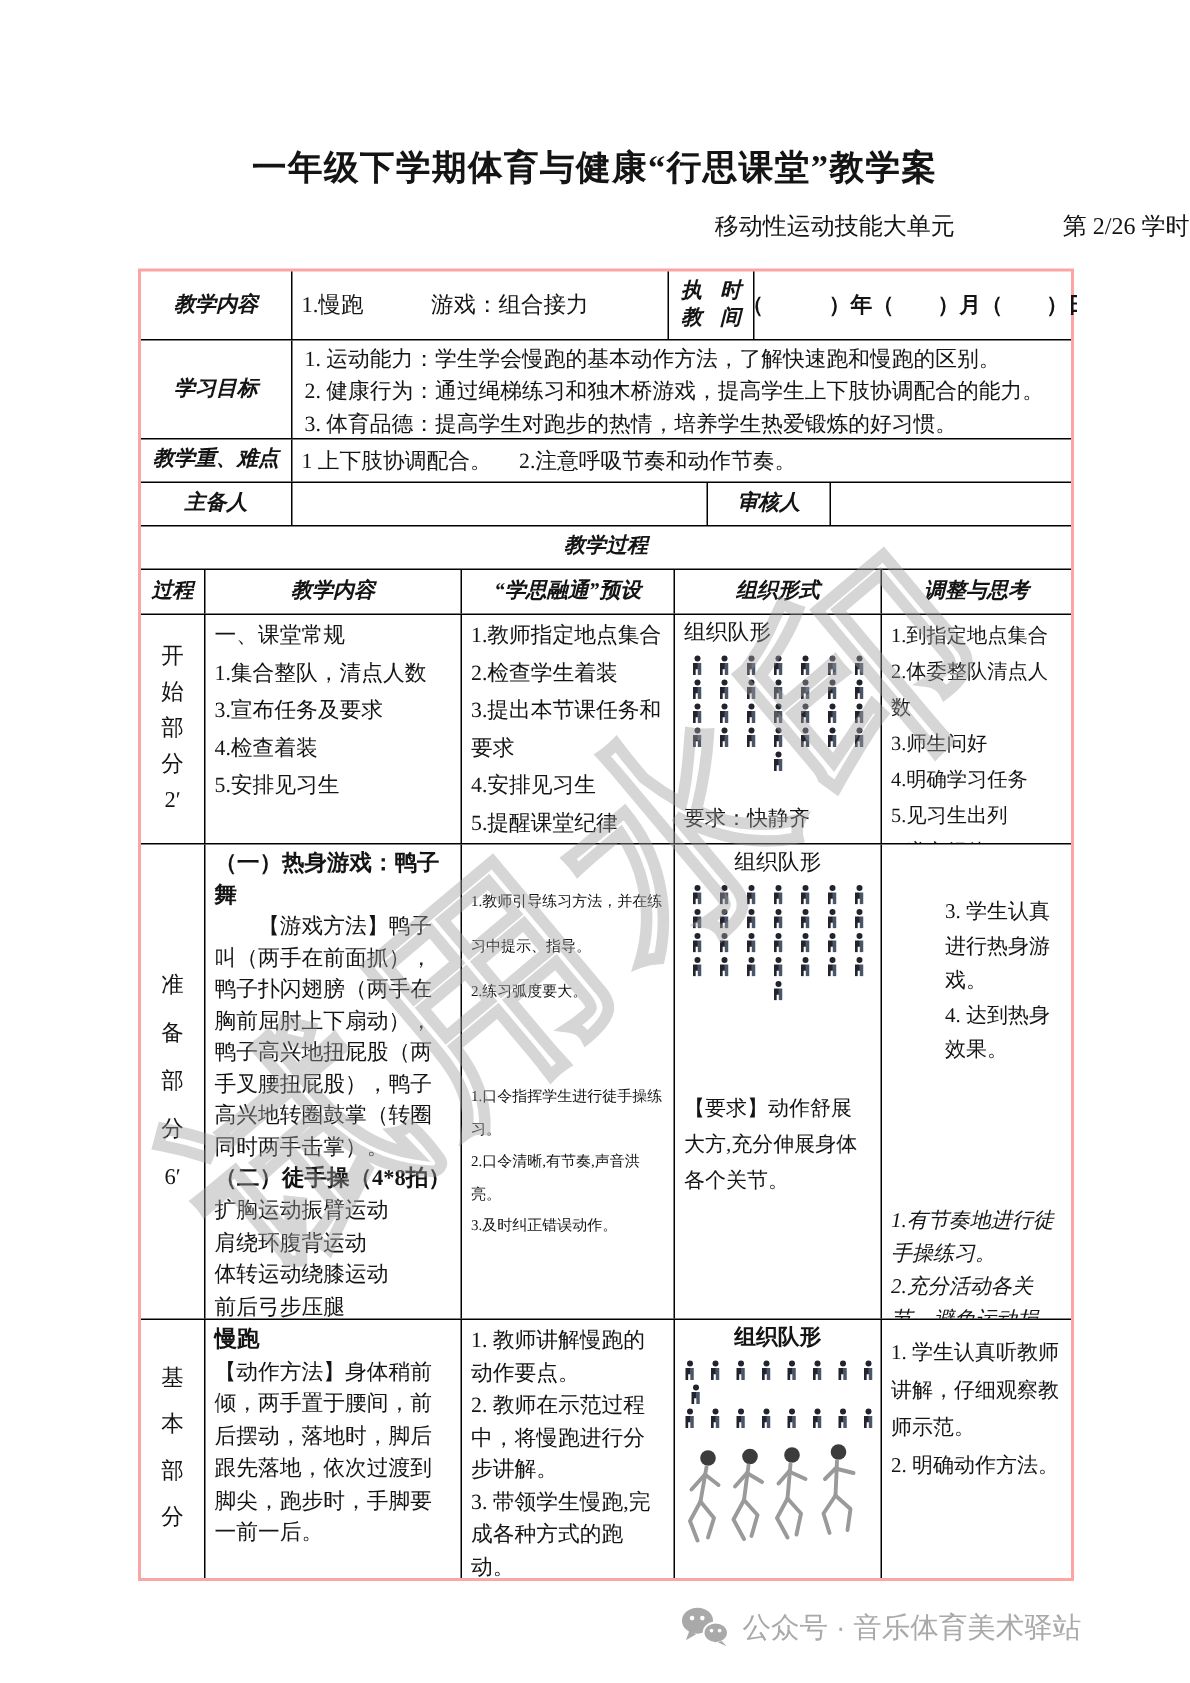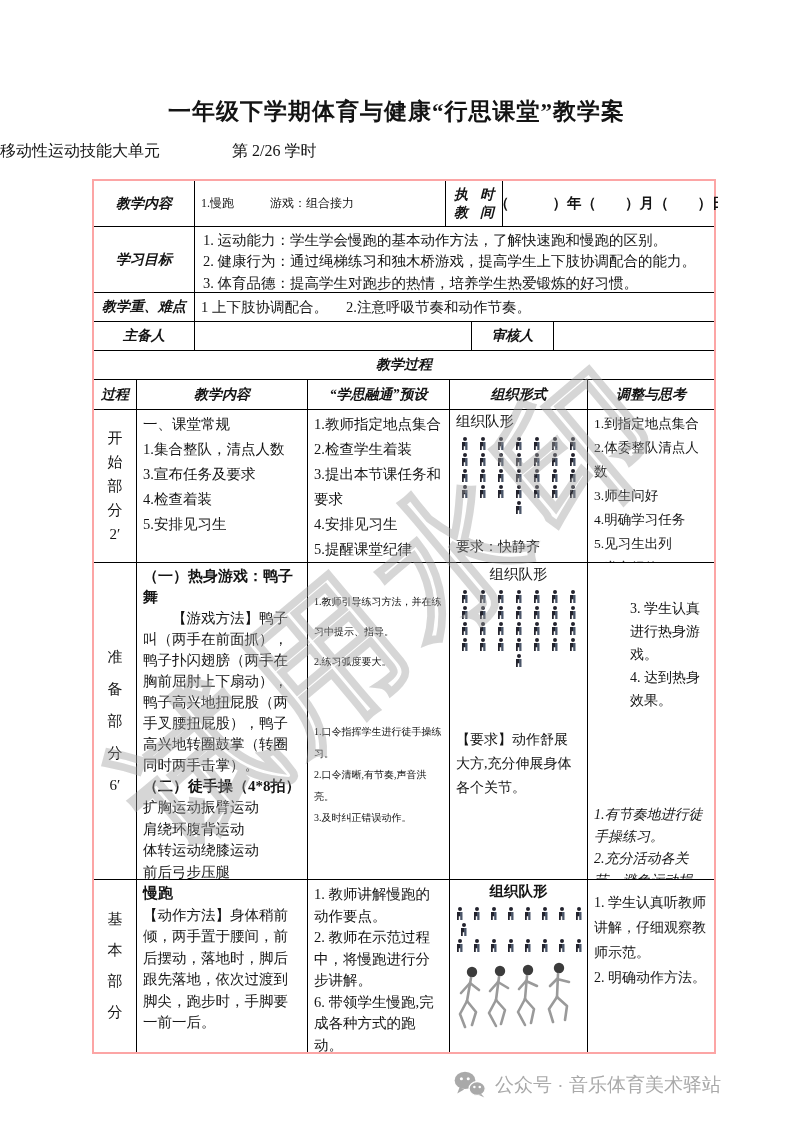--- a/index.html
+++ b/index.html
@@ -1,38 +1,38 @@
 <!DOCTYPE html>
 <html><head>
 <meta charset="utf-8">
 <style>
   html,body{margin:0;padding:0;background:#ffffff;}
   .canvas{position:relative;width:793px;height:1122px;background:#fff;overflow:hidden;
           font-family:"Liberation Serif","DejaVu Serif",serif;color:#141414;}
   
   .title{margin:96px 0 0 0;text-align:center;font-size:23px;font-weight:bold;letter-spacing:1px;}
-  .subtitle{display:flex;justify-content:flex-start;gap:72px;margin-top:14px;font-size:16px;}
+  .subtitle{display:flex;justify-content:flex-end;gap:72px;margin-top:14px;font-size:16px;}
   
   .doc{width:624px;margin:17px 0 0 92px;border:2px solid #fca5a5;box-sizing:border-box;}
   .row{display:grid;border-top:1.5px solid #000;box-sizing:border-box;}
   .row:first-child{border-top:none;}
   .c{border-left:1.5px solid #000;box-sizing:border-box;padding:2px 6px;overflow:hidden;position:relative;}
   .c:first-child{border-left:none;}
   .lbl{display:flex;align-items:center;justify-content:center;text-align:center;
        font-weight:bold;font-style:italic;font-size:14px;padding:0 2px;line-height:1.25;}
   .rA{grid-template-columns:100px 251px 57px 216px;height:45px;}
   .rB{grid-template-columns:100px 1fr;height:66px;}
   .rC{grid-template-columns:100px 1fr;height:29px;}
   .rD{grid-template-columns:100px 277px 82px 1fr;height:29px;}
   .rE{grid-template-columns:1fr;height:29px;}
   .rH{grid-template-columns:42px 171px 142px 138px 1fr;height:30px;}
   .r1{grid-template-columns:42px 171px 142px 138px 1fr;height:153px;}
   .r2{grid-template-columns:42px 171px 142px 138px 1fr;height:317px;}
   .r3{grid-template-columns:42px 171px 142px 138px 1fr;height:173px;}
-  .vcontent{display:flex;align-items:center;font-size:12px;}
+  .vcontent{display:flex;align-items:center;font-size:15px;}
   .datecell{display:flex;align-items:center;justify-content:center;font-weight:bold;font-size:14.5px;white-space:nowrap;}
   .goals{font-size:14.5px;line-height:1.48;padding:3px 8px;}
   .keyline{display:flex;align-items:center;font-size:14.5px;}
   .stage{display:flex;flex-direction:column;align-items:center;justify-content:center;
          gap:9px;font-size:15px;padding:0;}
   .stage .line{line-height:1;}
   
   .cell1 .line{line-height:25px;font-size:14.5px;}
   .preset1 .line{line-height:25px;font-size:14.5px;}
   .adjust1 .line{line-height:24px;font-size:13.5px;}
@@ -309,21 +309,21 @@
           <div class="line">部</div>
           <div class="line">分</div>
         </div>
       <div class="c cell3">
         <div class="h">慢跑</div>
         <div>【动作方法】身体稍前倾，两手置于腰间，前后摆动，落地时，脚后跟先落地，依次过渡到脚尖，跑步时，手脚要一前一后。</div>
       </div>
       <div class="c preset3">
           <div class="line">1. 教师讲解慢跑的动作要点。</div>
           <div class="line">2. 教师在示范过程中，将慢跑进行分步讲解。</div>
-          <div class="line">6. 带领学生慢跑,完成各种方式的跑动。</div>
+          <div class="line">3. 带领学生慢跑,完成各种方式的跑动。</div>
         </div>
       <div class="c orgcell">
         <div class="org-title centered bold">组织队形</div>
         <div class="icon-wrap">
             <div class="icon-row">
               <span class="person"></span>
               <span class="person"></span>
               <span class="person"></span>
               <span class="person"></span>
               <span class="person"></span>

